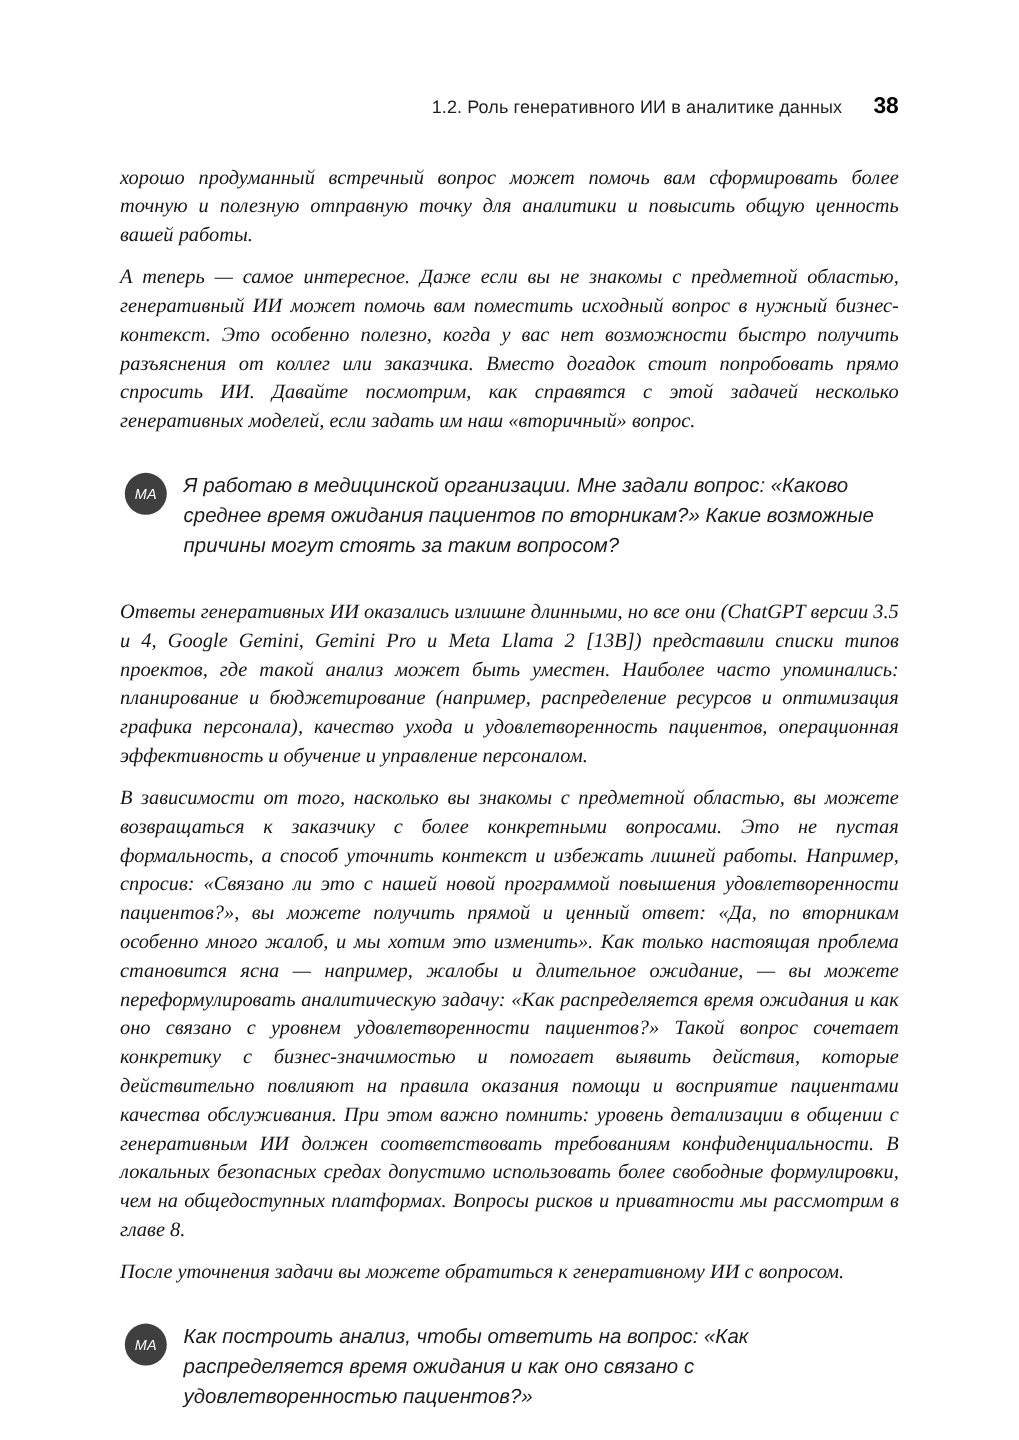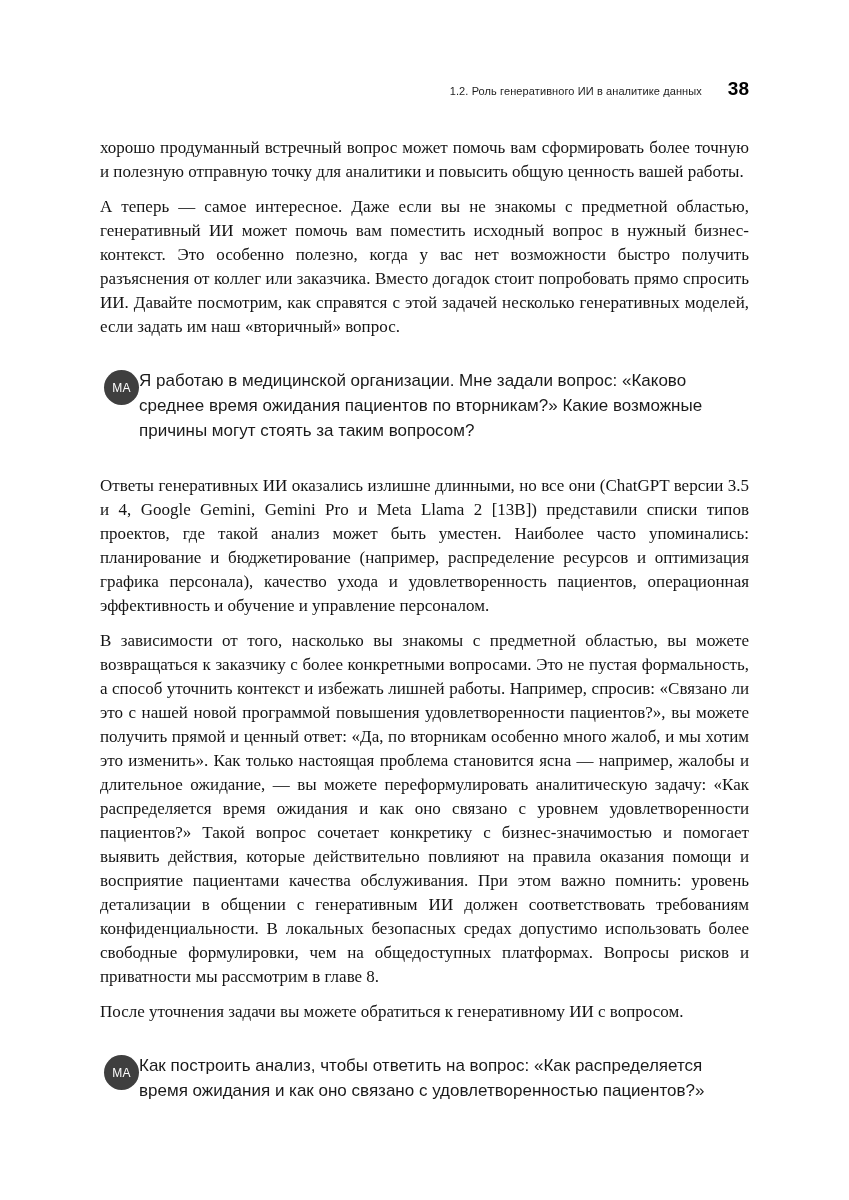--- a/index.html
+++ b/index.html
@@ -23,45 +23,47 @@
   }
   .page-header {
     display: flex;
     justify-content: flex-end;
     align-items: baseline;
     gap: 26px;
     margin-bottom: 36px;
     font-family: "Liberation Sans", sans-serif;
   }
   .chapter-title {
-    font-size: 11px;
+    font-size: 15px;
     color: #1d1d1d;
     letter-spacing: 0.1px;
   }
   .page-number {
     font-size: 19px;
     font-weight: 700;
     color: #000000;
   }
   .content {
     font-size: 17px;
     line-height: 24px;
+    font-style: italic;
   }
   .body-para {
     margin: 0 0 11px 0;
     text-align: justify;
     hyphens: auto;
     -webkit-hyphens: auto;
   }
   .body-para.last {
     margin-bottom: 0;
   }
   .chat-block {
     display: flex;
     align-items: flex-start;
+    gap: 14px;
     margin: 29px 0 31px 4px;
     font-family: "Liberation Sans", sans-serif;
   }
   .avatar {
     flex: 0 0 auto;
     width: 35px;
     height: 35px;
     border-radius: 50%;
     background: #3f3f3f;
     color: #ffffff;

